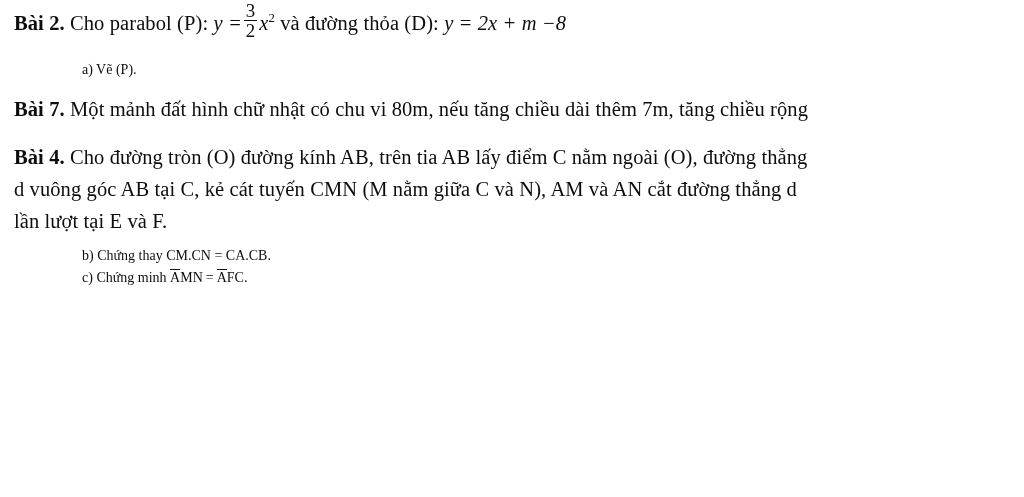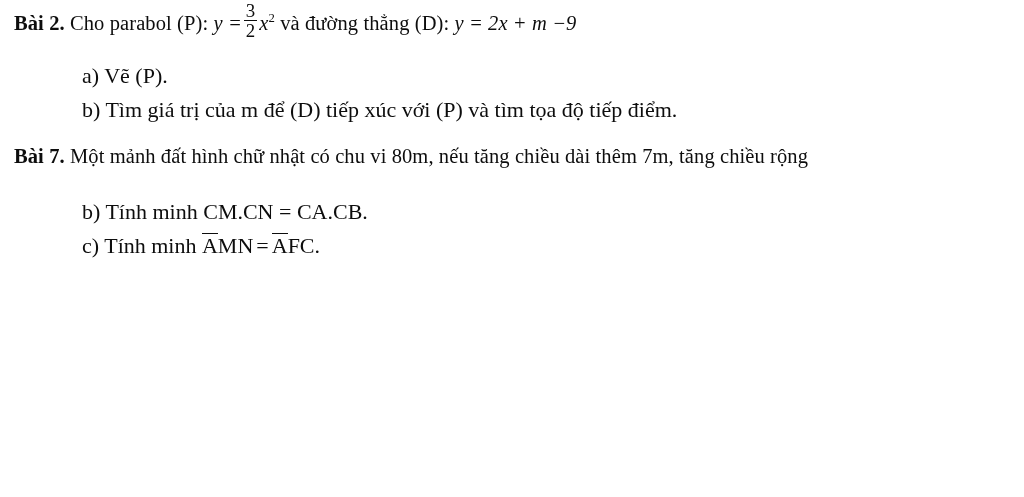--- a/index.html
+++ b/index.html
@@ -27,21 +27,21 @@
   .para {
     font-size: 20.5px;
     line-height: 1.55;
     margin: 0;
     letter-spacing: 0.1px;
   }
   .bold {
     font-weight: bold;
   }
   .sub-item {
-    font-size: 22px;
+    font-size: 14px;
     line-height: 1.55;
     margin: 0 0 0 68px;
   }
   .gap-sm { height: 6px; }
   .gap-md { height: 12px; }
   .gap-lg { height: 14px; }
 
   
   .math {
     font-family: "Liberation Serif", serif;
@@ -89,43 +89,50 @@
 </head>
 <body>
 
 <div class="page">
 
   <div class="block">
     <p class="para">
       <span class="bold">Bài 2.</span>
       <span>Cho parabol (P):</span>
       <span class="math nowrap"><span class="mvar">y =</span><span class="frac"><span class="num">3</span><span class="den">2</span></span><span class="mvar">x</span><sup class="exp">2</sup></span>
-      <span>và đường thẳng (D):</span>
-      <span class="math nowrap">y = 2x + m −9</span>
+      <span>và đường thỏa (D):</span>
+      <span class="math nowrap">y = 2x + m −8</span>
     </p>
   </div>
 
   <div class="gap-md"></div>
 
   <p class="sub-item">a) Vẽ (P).</p>
-  <p class="sub-item">b) Tìm giá trị của m để (D) tiếp xúc với (P) và tìm tọa độ tiếp điểm.</p>
 
   <div class="gap-lg"></div>
 
   <div class="block">
     <p class="para">
       <span class="bold">Bài 7.</span>
       <span>Một mảnh đất hình chữ nhật có chu vi 80m, nếu tăng chiều dài thêm 7m, tăng chiều rộng</span>
     </p>
   </div>
 
   <div class="gap-lg"></div>
 
+  <div class="block">
+    <p class="para">
+      <span class="bold">Bài 4.</span>
+      <span>Cho đường tròn (O) đường kính AB, trên tia AB lấy điểm C nằm ngoài (O), đường thẳng</span>
+    </p>
+    <p class="para">d vuông góc AB tại C, kẻ cát tuyến CMN (M nằm giữa C và N), AM và AN cắt đường thẳng d</p>
+    <p class="para">lần lượt tại E và F.</p>
+  </div>
 
   <div class="gap-sm"></div>
 
-  <p class="sub-item">b) Tính minh CM.CN = CA.CB.</p>
+  <p class="sub-item">b) Chứng thay CM.CN = CA.CB.</p>
   <p class="sub-item">
-    <span>c) Tính minh</span>
+    <span>c) Chứng minh</span>
     <span class="nowrap"><span class="overbar">A</span><span>MN</span></span><span class="angle-eq">=</span><span class="nowrap"><span class="overbar">A</span><span>FC</span></span><span>.</span>
   </p>
 
 </div>
 
 </body></html>

